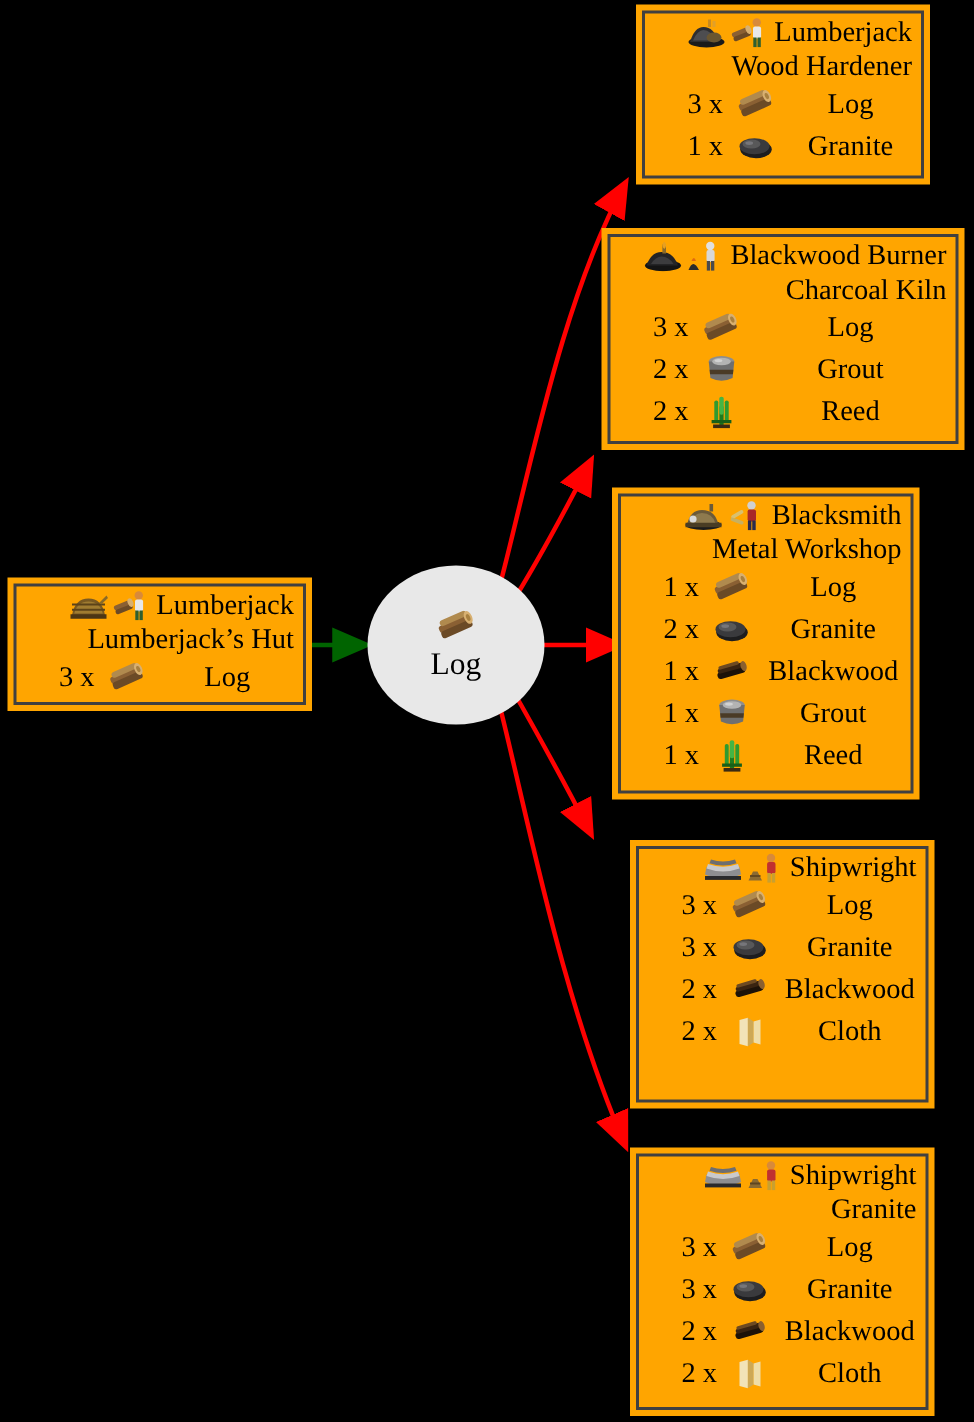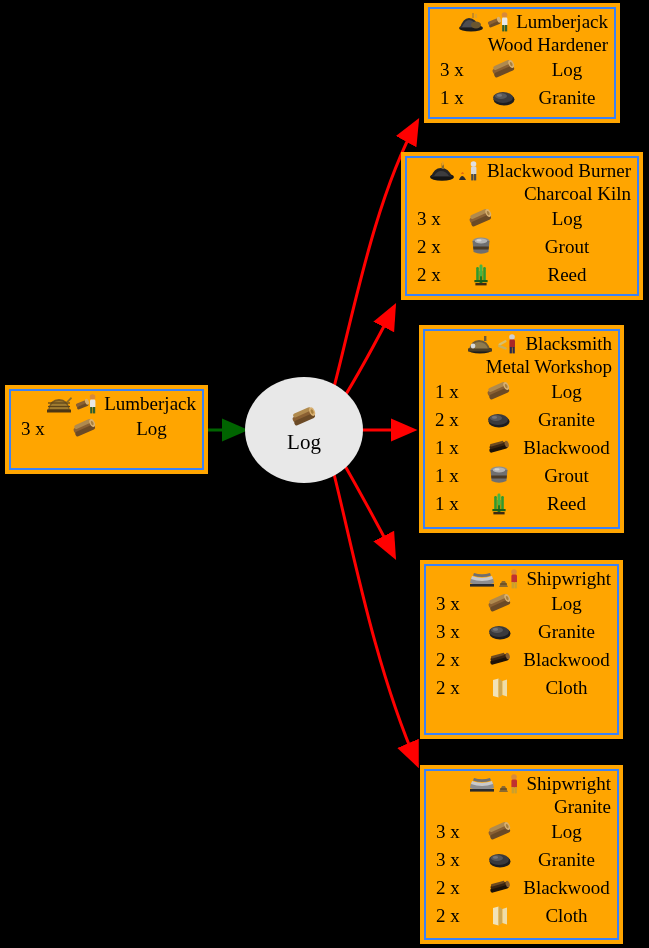--- a/index.html
+++ b/index.html
@@ -3,28 +3,28 @@
 <meta charset="utf-8">
 <style>
   html,body{margin:0;padding:0;background:#000;}
   body{width:649px;height:948px;position:relative;overflow:hidden;
        font-family:"Liberation Serif","DejaVu Serif",serif;color:#000;}
 
   #edges{position:absolute;left:0;top:0;width:649px;height:948px;}
 
   
   .node{position:absolute;background:#ffa500;padding:4px;box-sizing:border-box;}
-  .node .inner{border:2px solid #3b82f6;background:#ffa500;box-sizing:border-box;
+  .node .inner{border:2px solid #404040;background:#ffa500;box-sizing:border-box;
                width:100%;height:100%;padding:2px 6px 4px 6px;}
   .hdr{display:flex;align-items:center;justify-content:flex-end;
        gap:3px;font-size:19px;line-height:22px;white-space:nowrap;}
   .hdr .ttl{margin-left:2px;}
   .sub{font-size:19px;line-height:23px;text-align:right;white-space:nowrap;}
   .row{display:flex;align-items:center;font-size:19px;line-height:28px;white-space:nowrap;}
-  .row .qty{width:42px;text-align:left;padding-left:4px;}
+  .row .qty{width:42px;text-align:right;padding-left:4px;}
   .row .ico{width:44px;display:flex;justify-content:center;align-items:center;}
   .row .nm{flex:1;text-align:center;}
 
   
   .hub{position:absolute;background:#e8e8e8;border-radius:50%;
        display:flex;flex-direction:column;align-items:center;justify-content:center;}
   .hub .hubico{margin-bottom:2px;}
   .hub .hublbl{font-size:21px;line-height:22px;}
 
   svg.icon{display:block;image-rendering:pixelated;}
@@ -87,20 +87,21 @@
               <ellipse cx="12.6" cy="10" rx="1.8" ry="3" fill="#d8b071"></ellipse>
             </g>
             <circle cx="17.5" cy="4" r="2.8" fill="#d88a3a"></circle>
             <rect x="15" y="6.6" width="5.4" height="8" rx="1.4" fill="#e8e8e8"></rect>
             <rect x="15.2" y="14" width="2.2" height="6.4" fill="#2f5f2f"></rect>
             <rect x="18" y="14" width="2.2" height="6.4" fill="#2f5f2f"></rect>
           </svg>
         </span>
         <span class="ttl">Lumberjack</span>
       </div>
+      <div class="sub">Lumberjack’s Hut</div>
       <div class="row">
         <span class="qty">3 x</span>
         <span class="ico">
           <svg class="icon" width="26" height="20" viewBox="0 0 26 20">
             <g transform="rotate(-24 13 10)">
               <rect x="2" y="5" width="21" height="5" rx="2" fill="#8a6033"></rect>
               <rect x="2" y="9" width="21" height="5" rx="2" fill="#6b4a26"></rect>
               <rect x="4" y="2.5" width="18" height="4" rx="2" fill="#b08a4e"></rect>
               <ellipse cx="22" cy="7.5" rx="2.5" ry="4.2" fill="#d8b071"></ellipse>
               <ellipse cx="22" cy="7.5" rx="1.2" ry="2.2" fill="#a8803f"></ellipse>
@@ -234,21 +235,21 @@
             <rect x="6.5" y="1.5" width="3" height="12" rx="1.4" fill="#44b544"></rect>
             <rect x="1.4" y="17" width="13.2" height="2.2" fill="#185f18"></rect>
             <rect x="2.4" y="20" width="11.2" height="2.4" fill="#3b2a12"></rect>
           </svg>
         </span>
         <span class="nm">Reed</span>
       </div>
     </div>
   </div>
 
-<div class="node" id="n-metal-workshop" style="left:419px;top:325px;width:205px;height:208px;">
+<div class="node" id="n-metal-workshop" style="left:408px;top:325px;width:205px;height:208px;">
     <div class="inner">
       <div class="hdr">
         <span>
           <svg class="icon" width="26" height="20" viewBox="0 0 26 20">
             <ellipse cx="13" cy="16" rx="12" ry="3.4" fill="#1c1c1c"></ellipse>
             <path d="M2,16 Q4,6 12,6 Q21,6 23,16 Z" fill="#6b5a3a"></path>
             <path d="M4,15 Q6,8 12,8 Q19,8 21,15 Z" fill="#8e7a4e"></path>
             <rect x="1" y="14.5" width="24" height="3" fill="#4a3d24"></rect>
             <rect x="17" y="2" width="2.4" height="5" fill="#6b5a3a"></rect>
             <circle cx="6" cy="12" r="2.4" fill="#d9d9d9"></circle>

